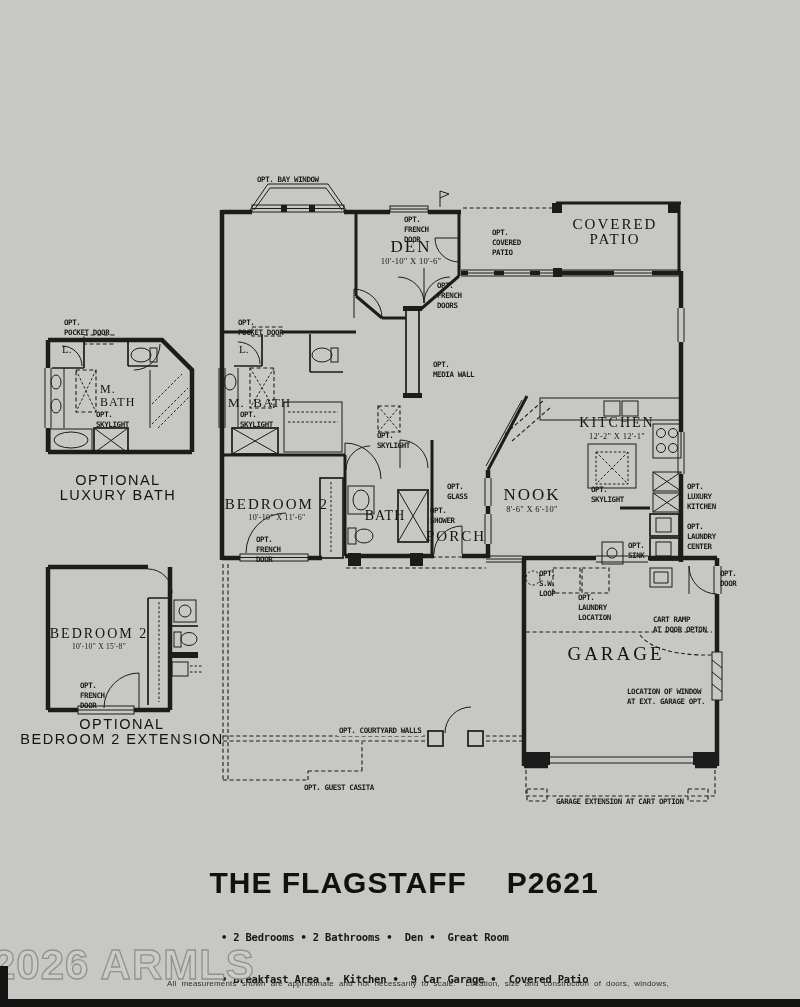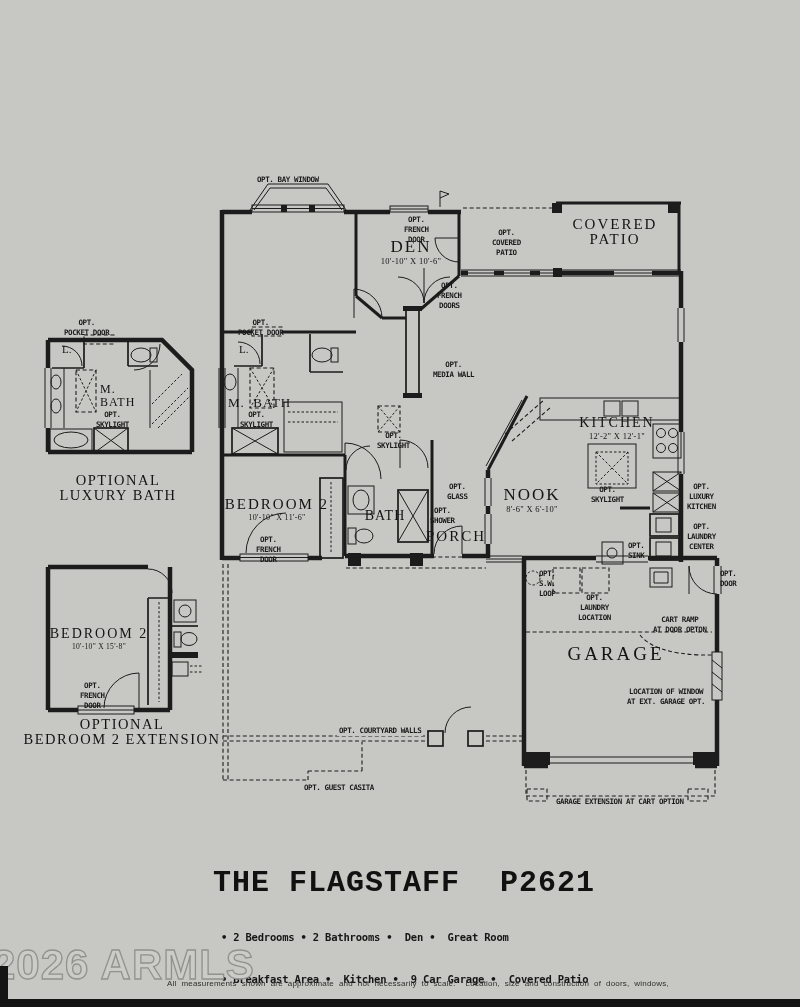--- a/index.html
+++ b/index.html
@@ -9,31 +9,31 @@
   .page svg path,.page svg rect,.page svg line,.page svg circle,.page svg ellipse{stroke:#1c1c1c;fill:none;}
   .page svg .w5{stroke-width:4.5;}
   .page svg .w3{stroke-width:3;}
   .page svg .w2{stroke-width:1.7;}
   .page svg .t{stroke-width:1;}
   .page svg .d{stroke-width:1.1;stroke-dasharray:4 2.6;}
   .page svg .dd{stroke-width:1;stroke-dasharray:2.5 2;}
   .page svg .blk{fill:#1c1c1c;stroke:none;}
   .page svg .paper{fill:#c7c7c3;stroke:none;}
   .lbl{position:absolute;font:bold 7.5px/1.35 "DejaVu Sans Mono",monospace;
-       letter-spacing:-0.4px;color:#1b1b1b;white-space:pre;text-align:center;}
+       letter-spacing:-0.4px;color:#1b1b1b;white-space:pre;}
   .mask{background:#c7c7c3;padding:0 2px;}
   .room{position:absolute;transform:translateX(-50%);text-align:center;color:#141414;}
   .rname{font-family:"Liberation Serif",serif;letter-spacing:2px;white-space:pre;line-height:1.0;}
   .rdim{font-family:"Liberation Serif",serif;font-size:8.5px;letter-spacing:0.3px;margin-top:1px;white-space:pre;}
   .serif-lbl{position:absolute;font-family:"Liberation Serif",serif;color:#141414;white-space:pre;line-height:1.05;}
   .cap{position:absolute;transform:translateX(-50%);text-align:center;
-       font-family:Liberation Serif, serif;font-size:14.5px;letter-spacing:1.5px;
+       font-family:Liberation Sans, sans-serif;font-size:14.5px;letter-spacing:1.5px;
        color:#141414;white-space:pre;line-height:1.0;}
   .title-row{position:absolute;top:866px;left:404px;transform:translateX(-50%);display:flex;gap:40px;
-       font-family:Liberation Mono, monospace;font-size:30px;font-weight:bold;letter-spacing:1px;color:#111;}
+       font-family:Liberation Sans, sans-serif;font-size:30px;font-weight:bold;letter-spacing:1px;color:#111;}
   .features{position:absolute;left:221px;top:902px;font:bold 10.5px/14px "DejaVu Sans Mono",monospace;
        letter-spacing:-0.2px;color:#161616;white-space:pre;}
   .disclaimer{position:absolute;left:167px;top:959px;font:400 8px/9.8px "Liberation Sans",sans-serif;
        color:#2e2e2c;white-space:pre;letter-spacing:0.2px;word-spacing:2.5px;}
   .watermark{position:absolute;left:-8px;top:941px;font:bold 42px "Liberation Sans",sans-serif;
        color:#cbcbc7;-webkit-text-stroke:1.3px #91918d;letter-spacing:1px;}
   .bar-bottom{position:absolute;left:0;top:999px;width:800px;height:8px;background:#141414;}
   .bar-left{position:absolute;left:0;top:966px;width:8px;height:41px;background:#141414;}
 </style>
 </head>

